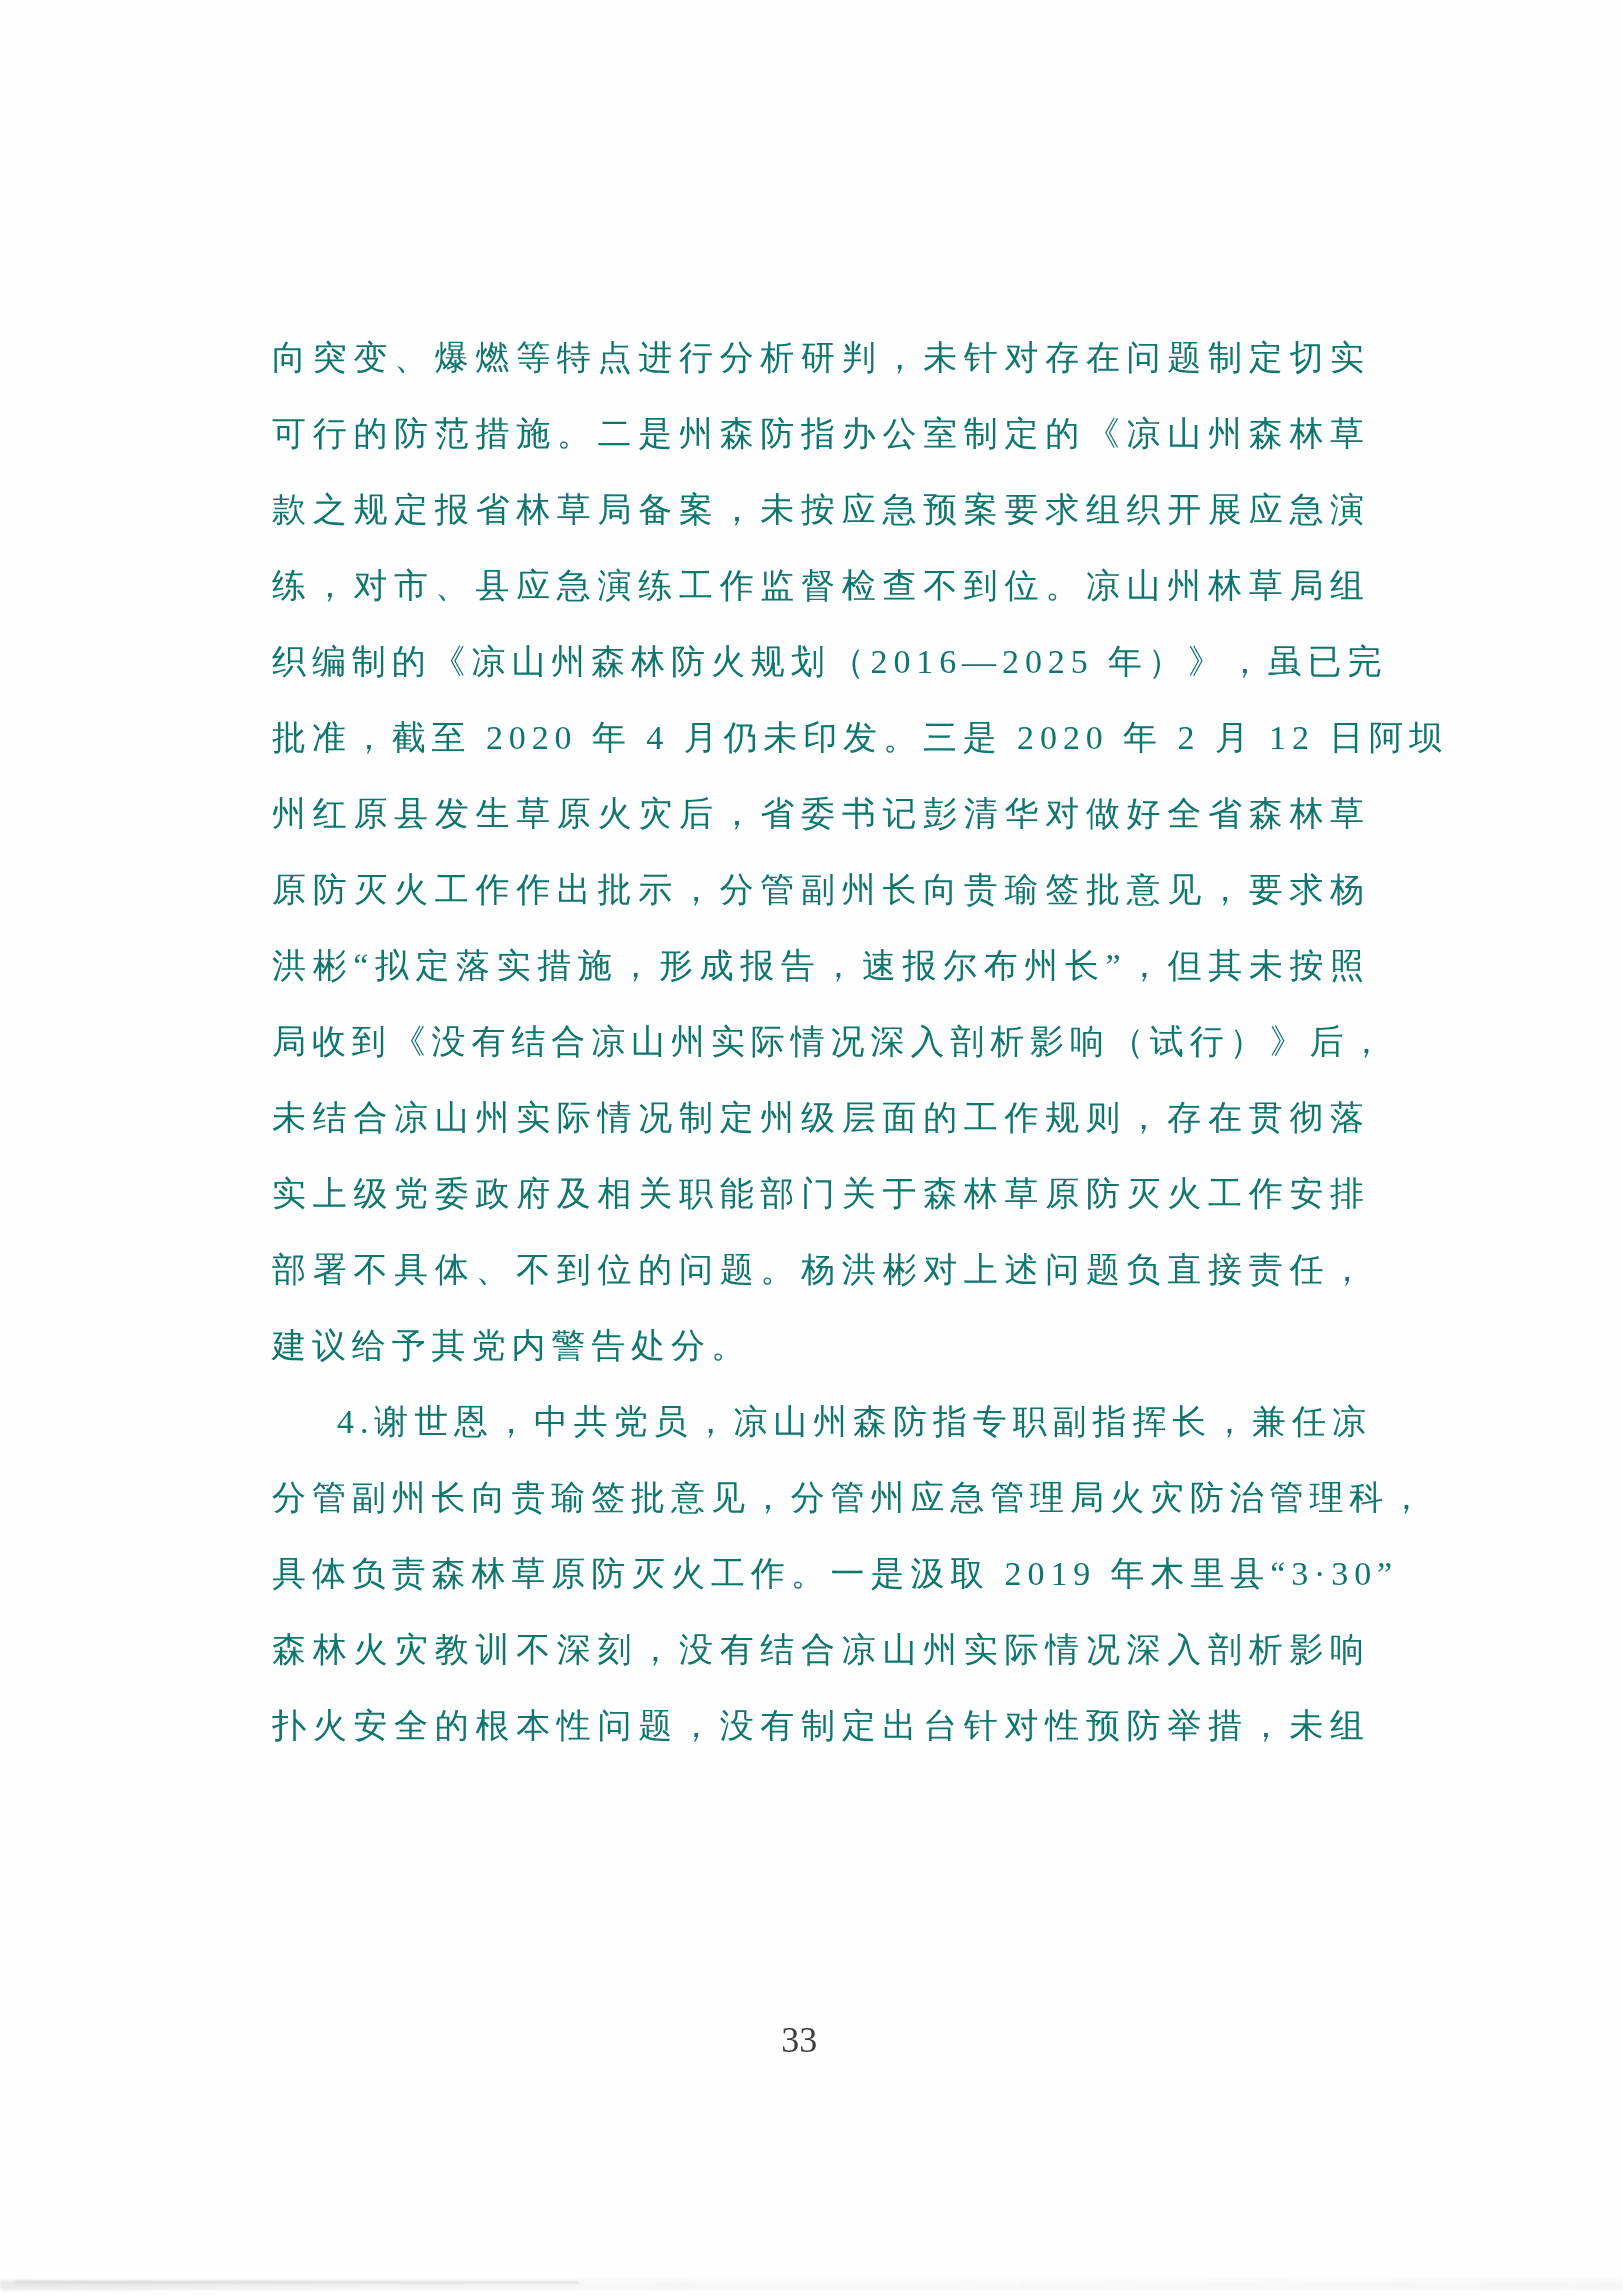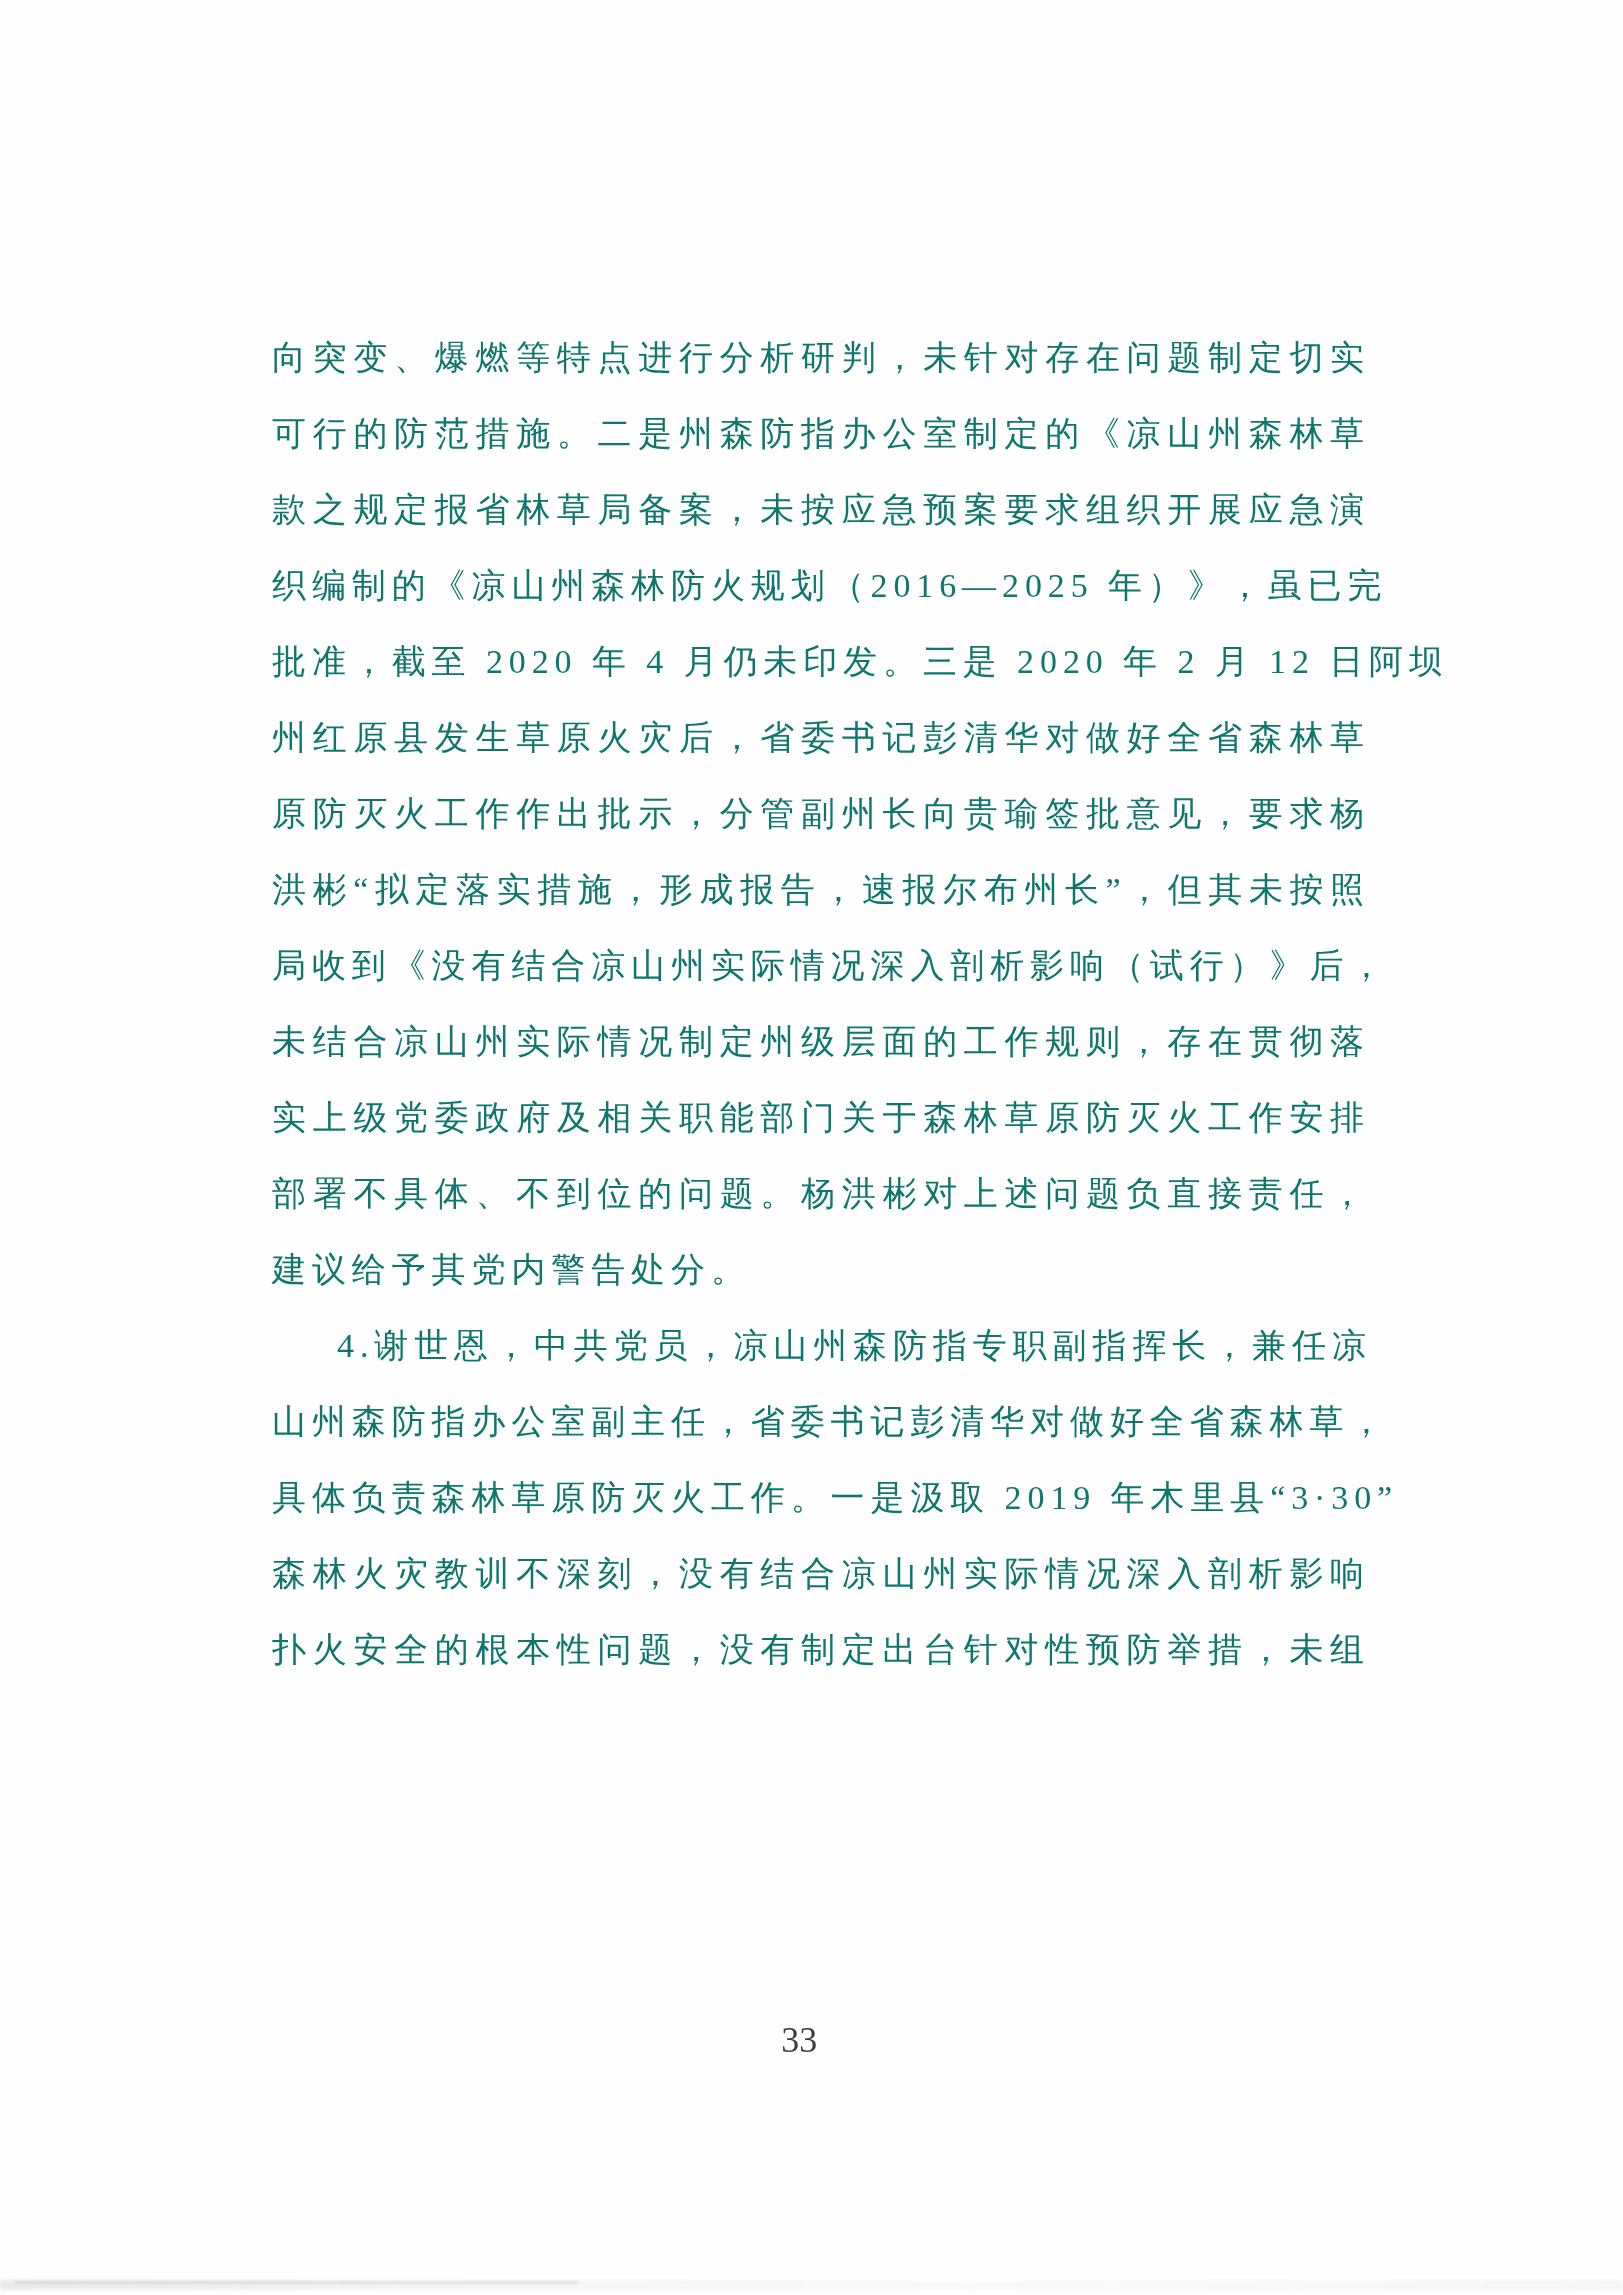--- a/index.html
+++ b/index.html
@@ -74,32 +74,33 @@
   }
 </style>
 </head>
 <body>
 
 <div class="page">
   <div class="doc-body">
       <div class="line">向突变、爆燃等特点进行分析研判，未针对存在问题制定切实</div>
       <div class="line">可行的防范措施。二是州森防指办公室制定的《凉山州森林草</div>
       <div class="line">款之规定报省林草局备案，未按应急预案要求组织开展应急演</div>
+      <div class="line">练，对市、县应急演练工作监督检查不到位。凉山州林草局组</div>
       <div class="line">织编制的《凉山州森林防火规划（2016—2025 年）》，虽已完</div>
       <div class="line">批准，截至 2020 年 4 月仍未印发。三是 2020 年 2 月 12 日阿坝</div>
       <div class="line">州红原县发生草原火灾后，省委书记彭清华对做好全省森林草</div>
       <div class="line">原防灭火工作作出批示，分管副州长向贵瑜签批意见，要求杨</div>
       <div class="line">洪彬“拟定落实措施，形成报告，速报尔布州长”，但其未按照</div>
       <div class="line">局收到《没有结合凉山州实际情况深入剖析影响（试行）》后，</div>
       <div class="line">未结合凉山州实际情况制定州级层面的工作规则，存在贯彻落</div>
       <div class="line">实上级党委政府及相关职能部门关于森林草原防灭火工作安排</div>
       <div class="line">部署不具体、不到位的问题。杨洪彬对上述问题负直接责任，</div>
       <div class="line end">建议给予其党内警告处分。</div>
       <div class="line indent">4.谢世恩，中共党员，凉山州森防指专职副指挥长，兼任凉</div>
-      <div class="line">山州森防指办公室副主任，省委书记彭清华对做好全省森林草，</div>
+      <div class="line">分管副州长向贵瑜签批意见，分管州应急管理局火灾防治管理科，</div>
       <div class="line">具体负责森林草原防灭火工作。一是汲取 2019 年木里县“3·30”</div>
       <div class="line">森林火灾教训不深刻，没有结合凉山州实际情况深入剖析影响</div>
       <div class="line">扑火安全的根本性问题，没有制定出台针对性预防举措，未组</div>
     </div>
 
   <div class="page-number">33</div>
 
   <div class="scan-artifact"></div>
   <div class="scan-artifact-dark"></div>
 </div>

